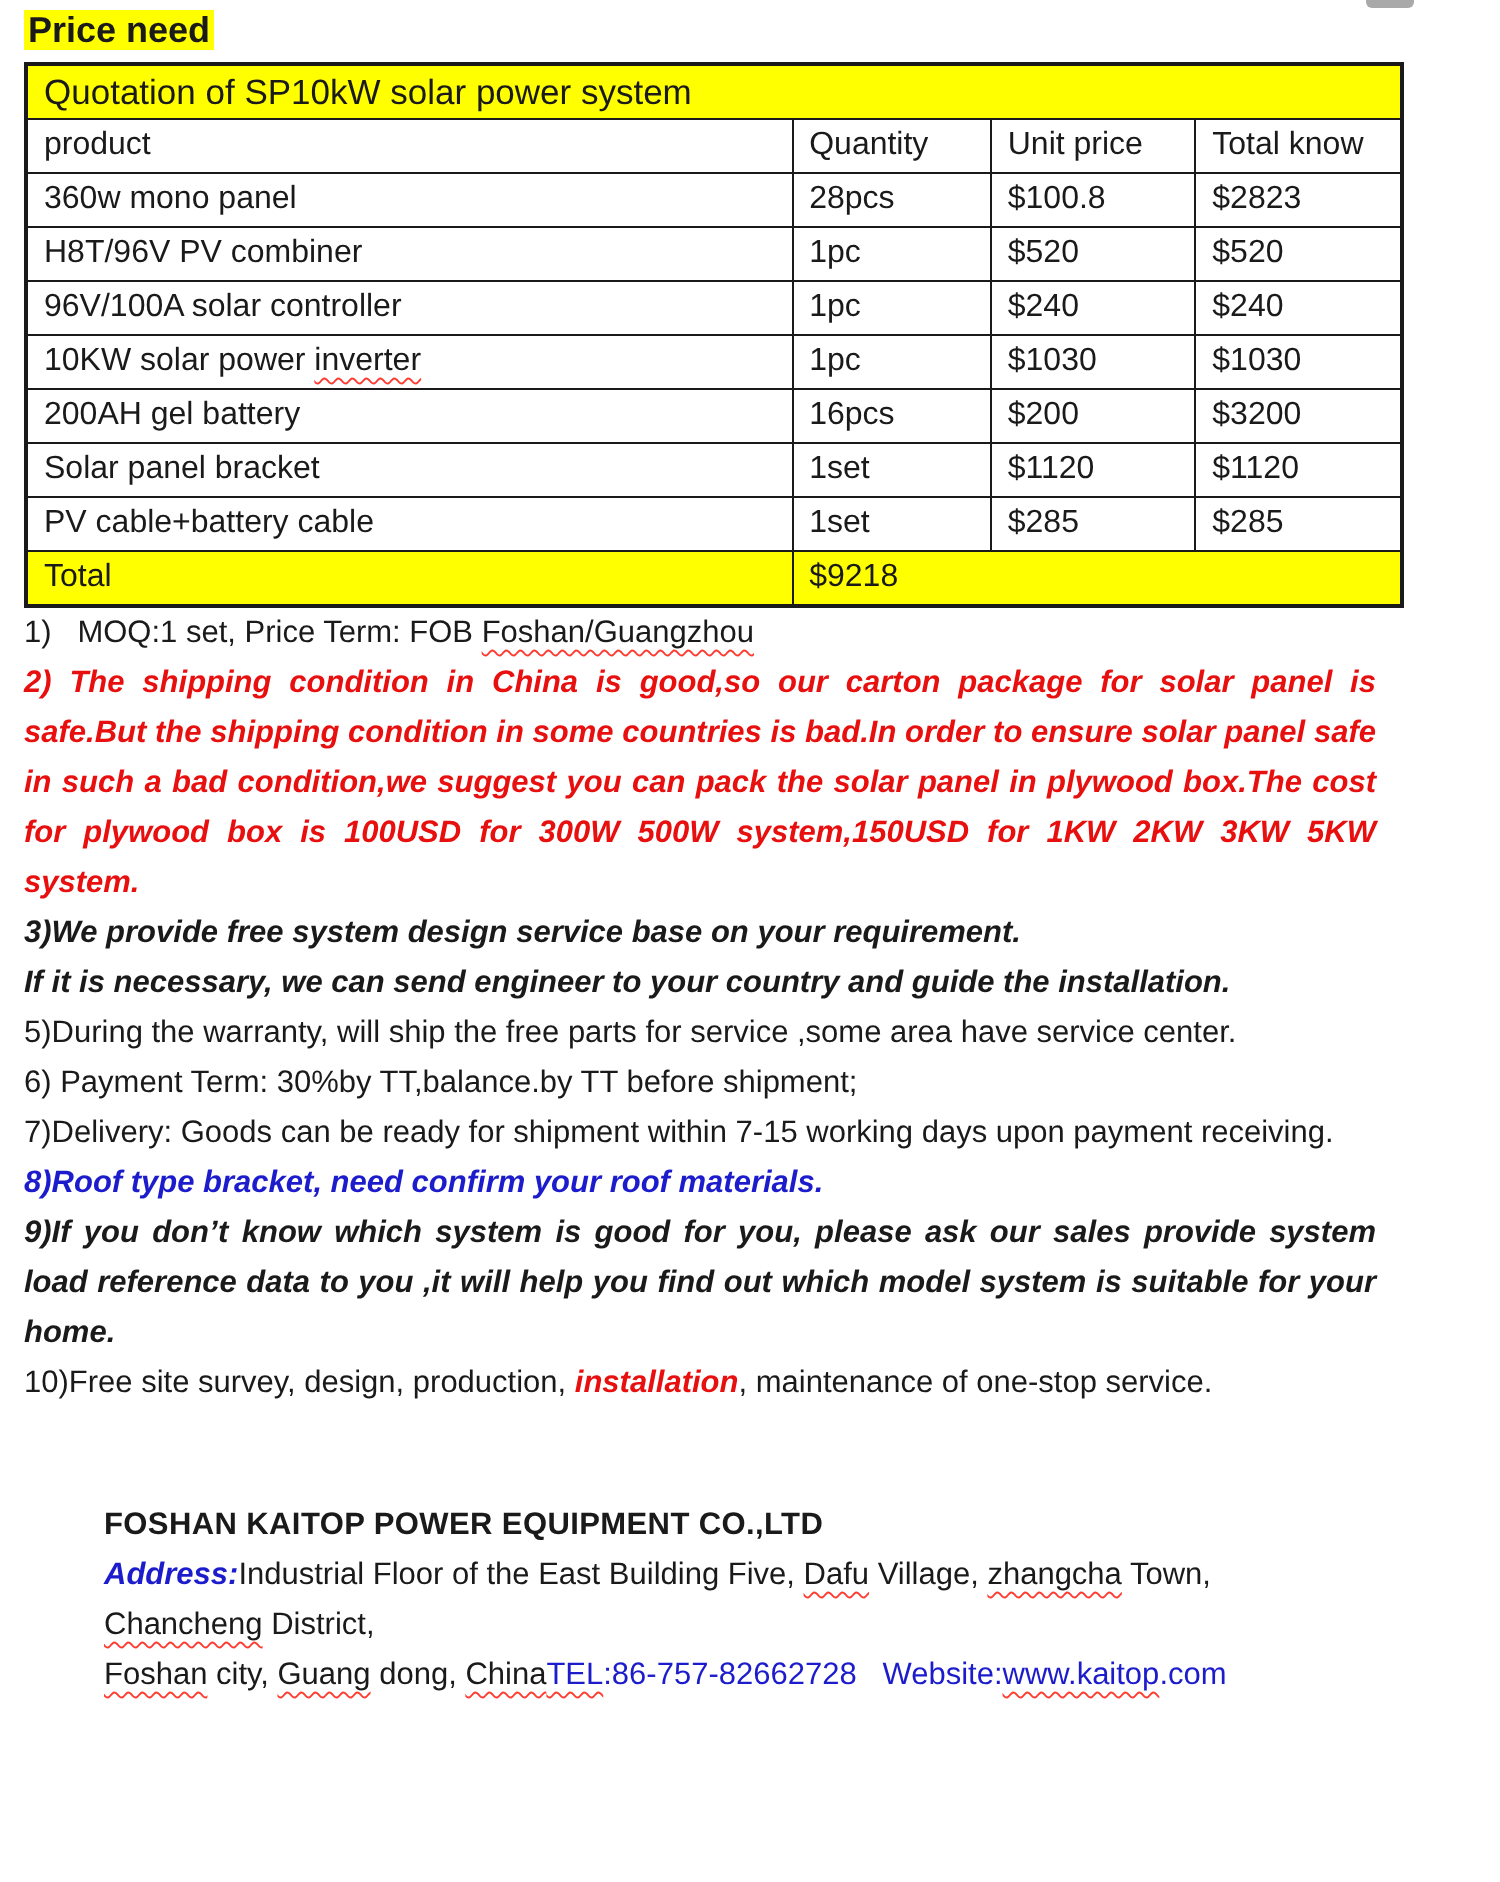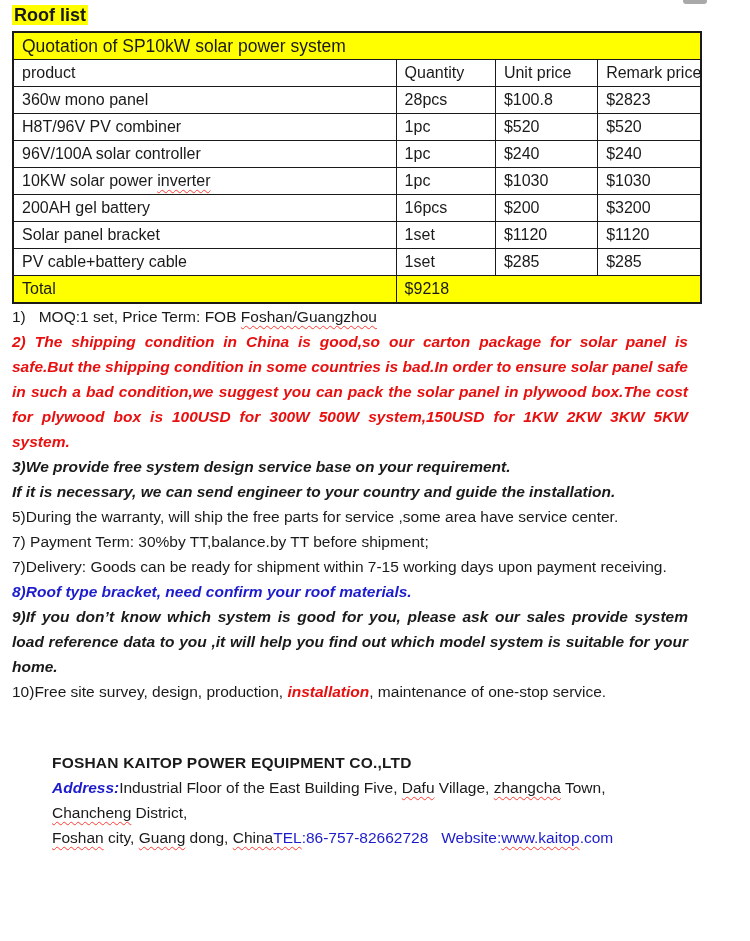--- a/index.html
+++ b/index.html
@@ -72,38 +72,38 @@
   .company{font-size:15.5px;font-weight:bold;letter-spacing:.2px;}
   .addr{font-size:15.5px;}
 </style>
 </head>
 <body>
 
 <div class="artifact-top"></div>
 
 <div class="content">
 
-  <div class="doc-title"><mark>Roof list</mark></div>
+  <div class="doc-title"><mark>Price need</mark></div>
 
   <table class="quote">
     <colgroup>
       <col style="width:382px">
         <col style="width:99px">
         <col style="width:102px">
         <col style="width:103px">
     </colgroup>
     <tbody>
       <tr>
         <td class="caption" colspan="4">Quotation of SP10kW solar power system</td>
       </tr>
       <tr id="header-row">
           <th>product</th>
           <th>Quantity</th>
           <th>Unit price</th>
-          <th>Remark price</th>
+          <th>Total know</th>
         </tr>
 
     <tr>
           <td>360w mono panel</td>
           <td>28pcs</td>
           <td>$100.8</td>
           <td>$2823</td>
         </tr>
         <tr>
           <td>H8T/96V PV combiner</td>
@@ -150,21 +150,21 @@
     </tbody>
   </table>
 
 
   <div id="remarks">
       <p class="line"><span>1)&nbsp;&nbsp;&nbsp;MOQ:1 set, Price Term: FOB </span><span class="squiggle">Foshan/Guangzhou</span></p>
       <p class="line justify"><span class="c-red bold">2)  The shipping condition in China is good,so our carton package for solar panel is safe.But the shipping condition in some countries is bad.In order to ensure solar panel safe in such a bad condition,we suggest you can pack the solar panel in plywood box.The cost for plywood box is 100USD for 300W 500W system,150USD for 1KW 2KW 3KW 5KW system.</span></p>
       <p class="line"><span class="bold">3)We provide free system design service base on your requirement.</span></p>
       <p class="line"><span class="bold">If it is necessary, we can send engineer to your country and guide the installation.</span></p>
       <p class="line"><span>5)During the warranty, will ship the free parts for service ,some area have service center.</span></p>
-      <p class="line"><span>7) Payment Term: 30%by TT,balance.by TT before shipment;</span></p>
+      <p class="line"><span>6) Payment Term: 30%by TT,balance.by TT before shipment;</span></p>
       <p class="line justify"><span>7)Delivery: Goods can be ready for shipment within 7-15 working days upon payment receiving.</span></p>
       <p class="line"><span class="c-blue bold">8)Roof type bracket, need confirm your roof materials.</span></p>
       <p class="line justify"><span class="bold">9)If you don’t know which system is good for you, please ask our sales provide system load reference data to you ,it will help you find out which model system is suitable for your home.</span></p>
       <p class="line"><span>10)Free site survey, design, production, </span><span class="c-red bold">installation</span><span>, maintenance of one-stop service.</span></p>
     </div>
 
   <div class="footer">
     <p class="company">FOSHAN KAITOP POWER EQUIPMENT CO.,LTD</p>
     <p class="addr" id="footer-line1"><span class="c-blue bold">Address:</span><span>Industrial Floor of the East Building Five, </span><span class="squiggle">Dafu</span><span> Village, </span><span class="squiggle">zhangcha</span><span> Town,  </span><span class="squiggle">Chancheng</span><span> District,</span></p>
     <p class="addr" id="footer-line2"><span class="squiggle">Foshan</span><span> city, </span><span class="squiggle">Guang</span><span> dong, </span><span class="squiggle">China</span><span class="c-blue squiggle">TEL</span><span class="c-blue">:86-757-82662728</span><span>&nbsp;&nbsp;&nbsp;</span><span class="c-blue">Website:</span><span class="c-blue squiggle">www.kaitop</span><span class="c-blue">.com</span></p>

